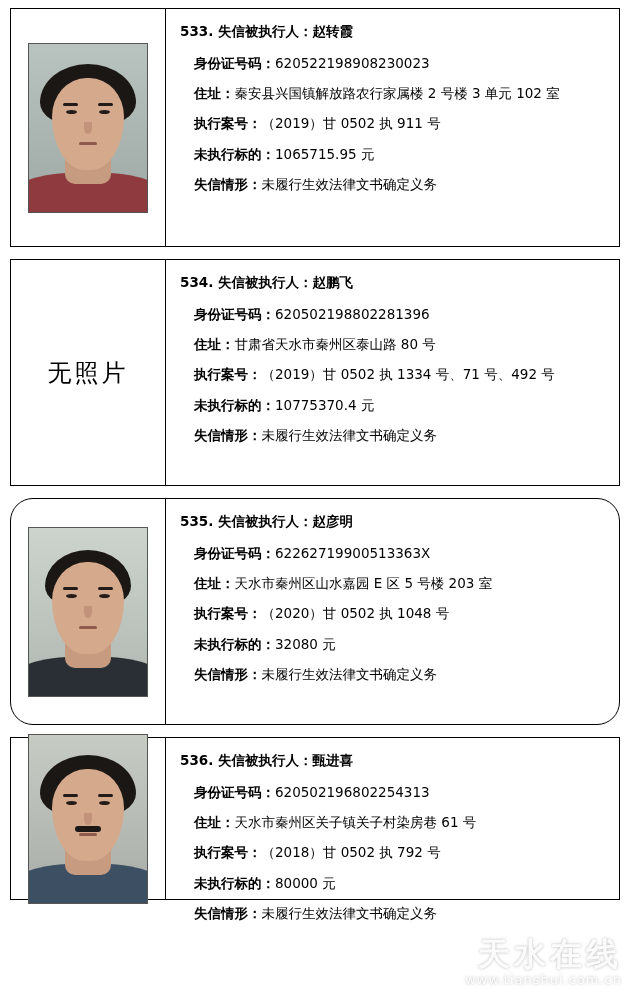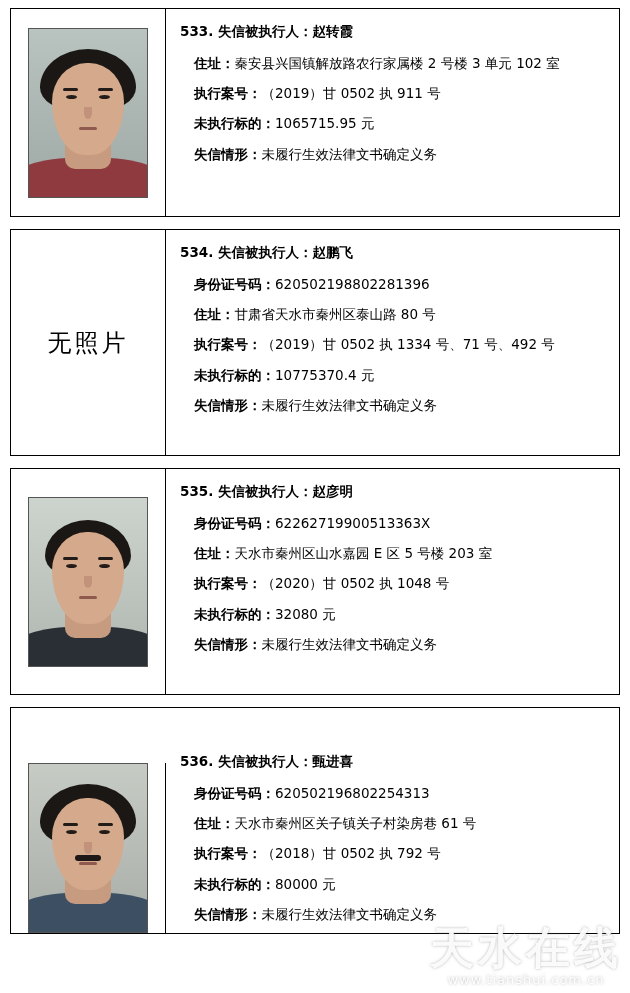--- a/index.html
+++ b/index.html
@@ -23,24 +23,24 @@
     padding: 8px 10px;
   }
   .entry {
     border: 1px solid #000000;
     box-sizing: border-box;
     display: flex;
     width: 610px;
     margin-bottom: 12px;
     background: #ffffff;
   }
-  .entry.h1 { height: 209px; }
+  .entry.h1 { height: 239px; }
   .entry.h2 { height: 227px; }
-  .entry.h3 { height: 227px; }
-  .entry.h4 { height: 227px; align-items: flex-end; }
+  .entry.h3 { height: 227px; border-radius: 23px; }
+  .entry.h4 { height: 163px; }
 
   .photo-cell {
     width: 155px;
     flex: 0 0 155px;
     border-right: 1px solid #000000;
     display: flex;
     align-items: center;
     justify-content: center;
     box-sizing: border-box;
   }
@@ -192,21 +192,21 @@
   .watermark {
     position: absolute;
     right: 8px;
     bottom: 6px;
     text-align: right;
     pointer-events: none;
     user-select: none;
   }
   .wm-main {
     font-family: "DejaVu Sans", sans-serif;
-    font-size: 44px;
+    font-size: 32px;
     font-weight: bold;
     color: rgba(255,255,255,0.92);
     text-shadow: 0 0 3px rgba(120,120,120,0.55);
     letter-spacing: 4px;
     line-height: 1;
   }
   .wm-sub {
     font-family: "DejaVu Sans", sans-serif;
     font-size: 13px;
     color: rgba(255,255,255,0.95);
@@ -233,20 +233,23 @@
           <div class="brow r"></div>
           <div class="eye l"></div>
           <div class="eye r"></div>
           <div class="nose"></div>
           <div class="mouth"></div>
         </div>
       </div>
     </div>
     <div class="info-cell">
       <div class="title-line">533. 失信被执行人：赵转霞</div>
+      <div class="line indent">
+        <span class="lbl">身份证号码：</span><span class="val">620522198908230023</span>
+      </div>
       <div class="line indent">
         <span class="lbl">住址：</span><span class="val">秦安县兴国镇解放路农行家属楼 2 号楼 3 单元 102 室</span>
       </div>
       <div class="line indent">
         <span class="lbl">执行案号：</span><span class="val">（2019）甘 0502 执 911 号</span>
       </div>
       <div class="line indent">
         <span class="lbl">未执行标的：</span><span class="val">1065715.95 元</span>
       </div>
       <div class="line indent">

